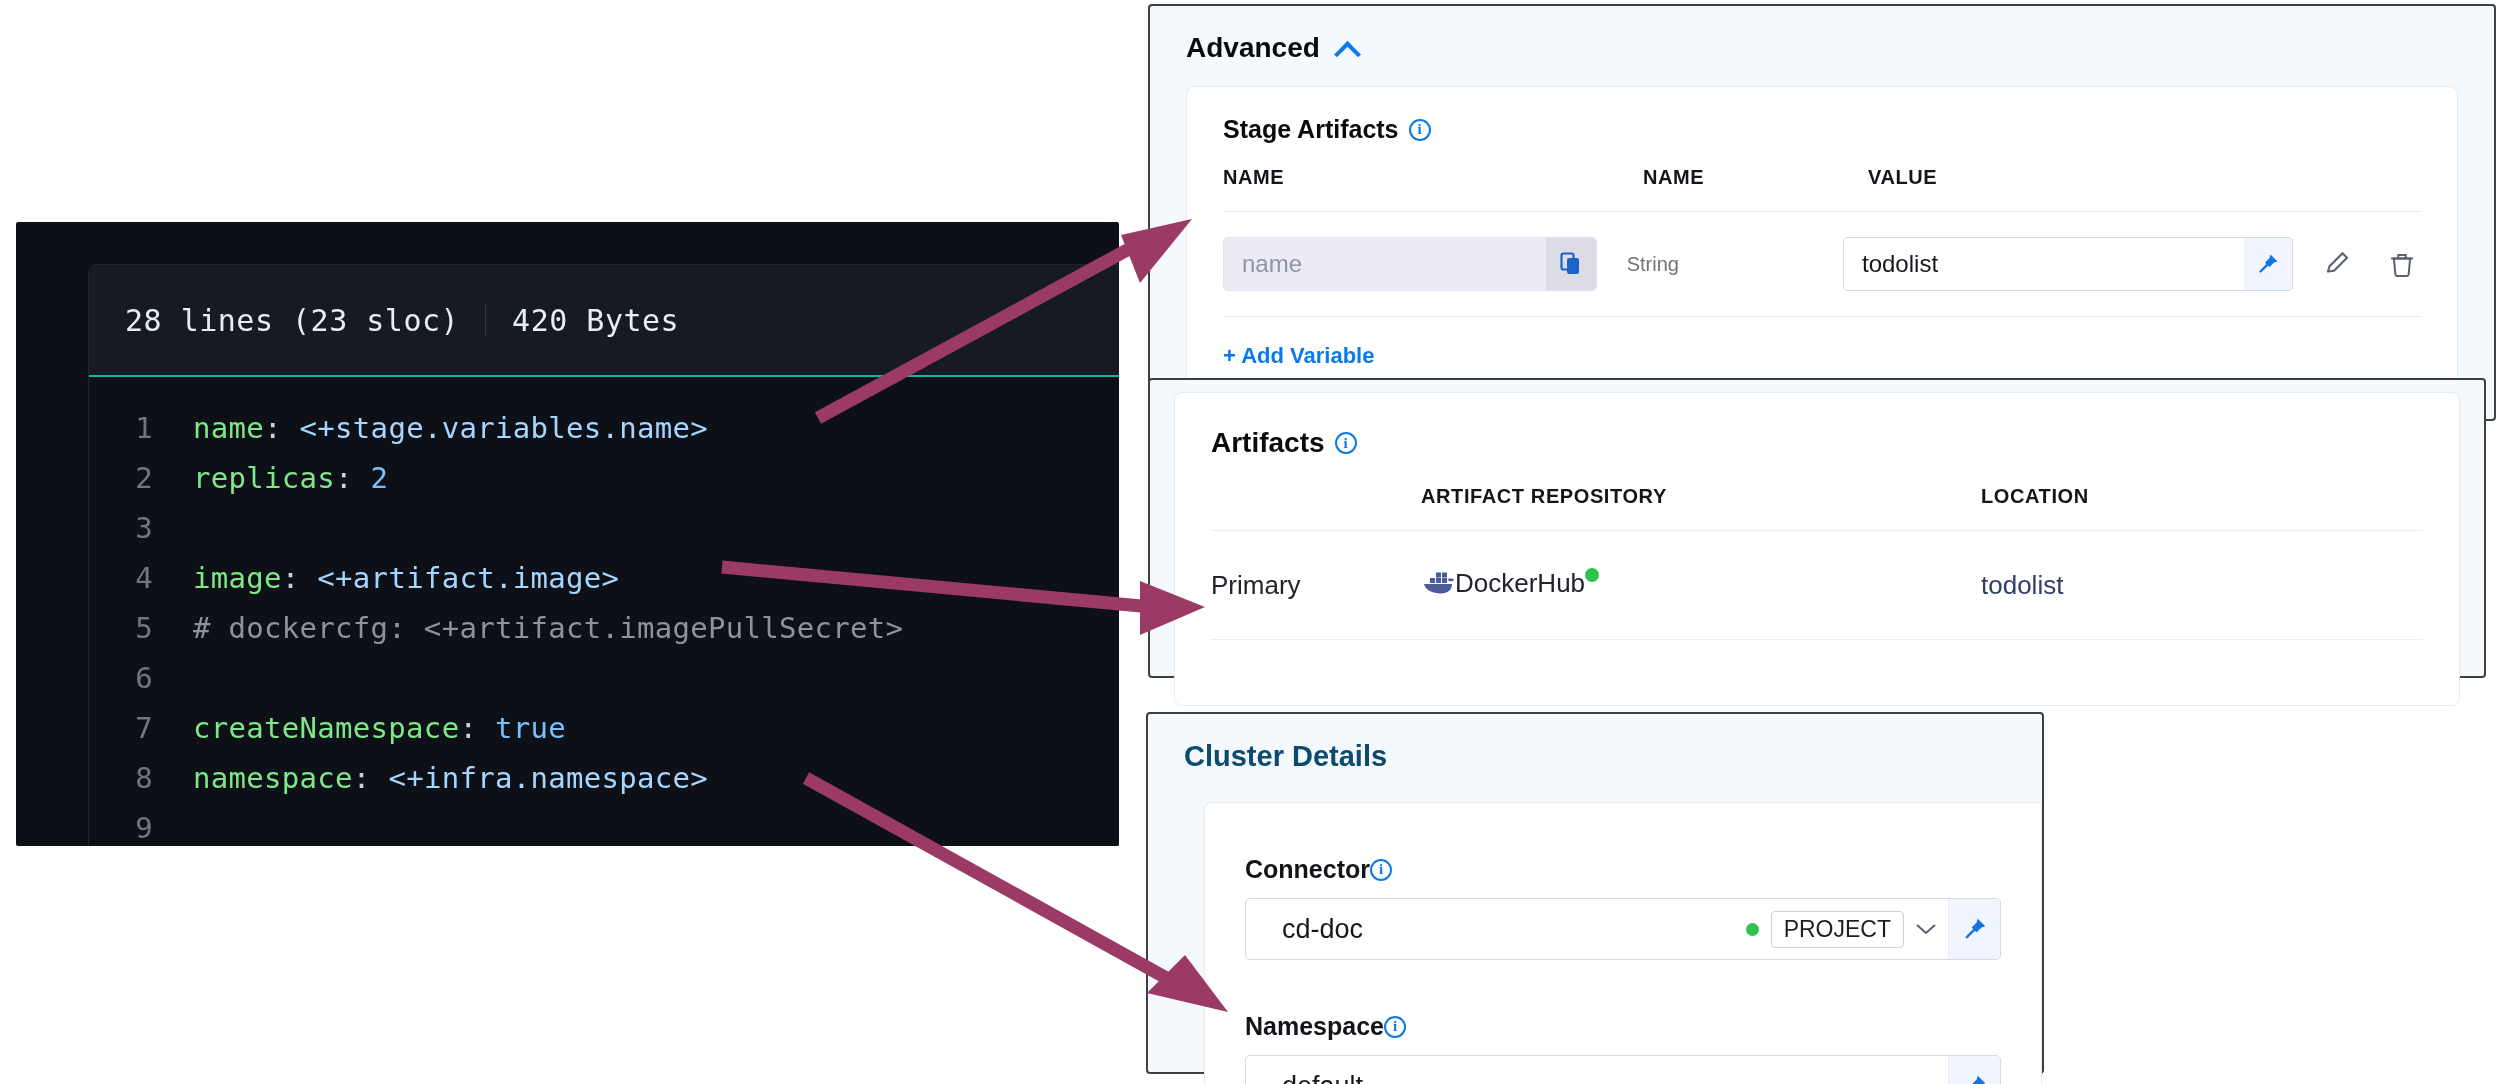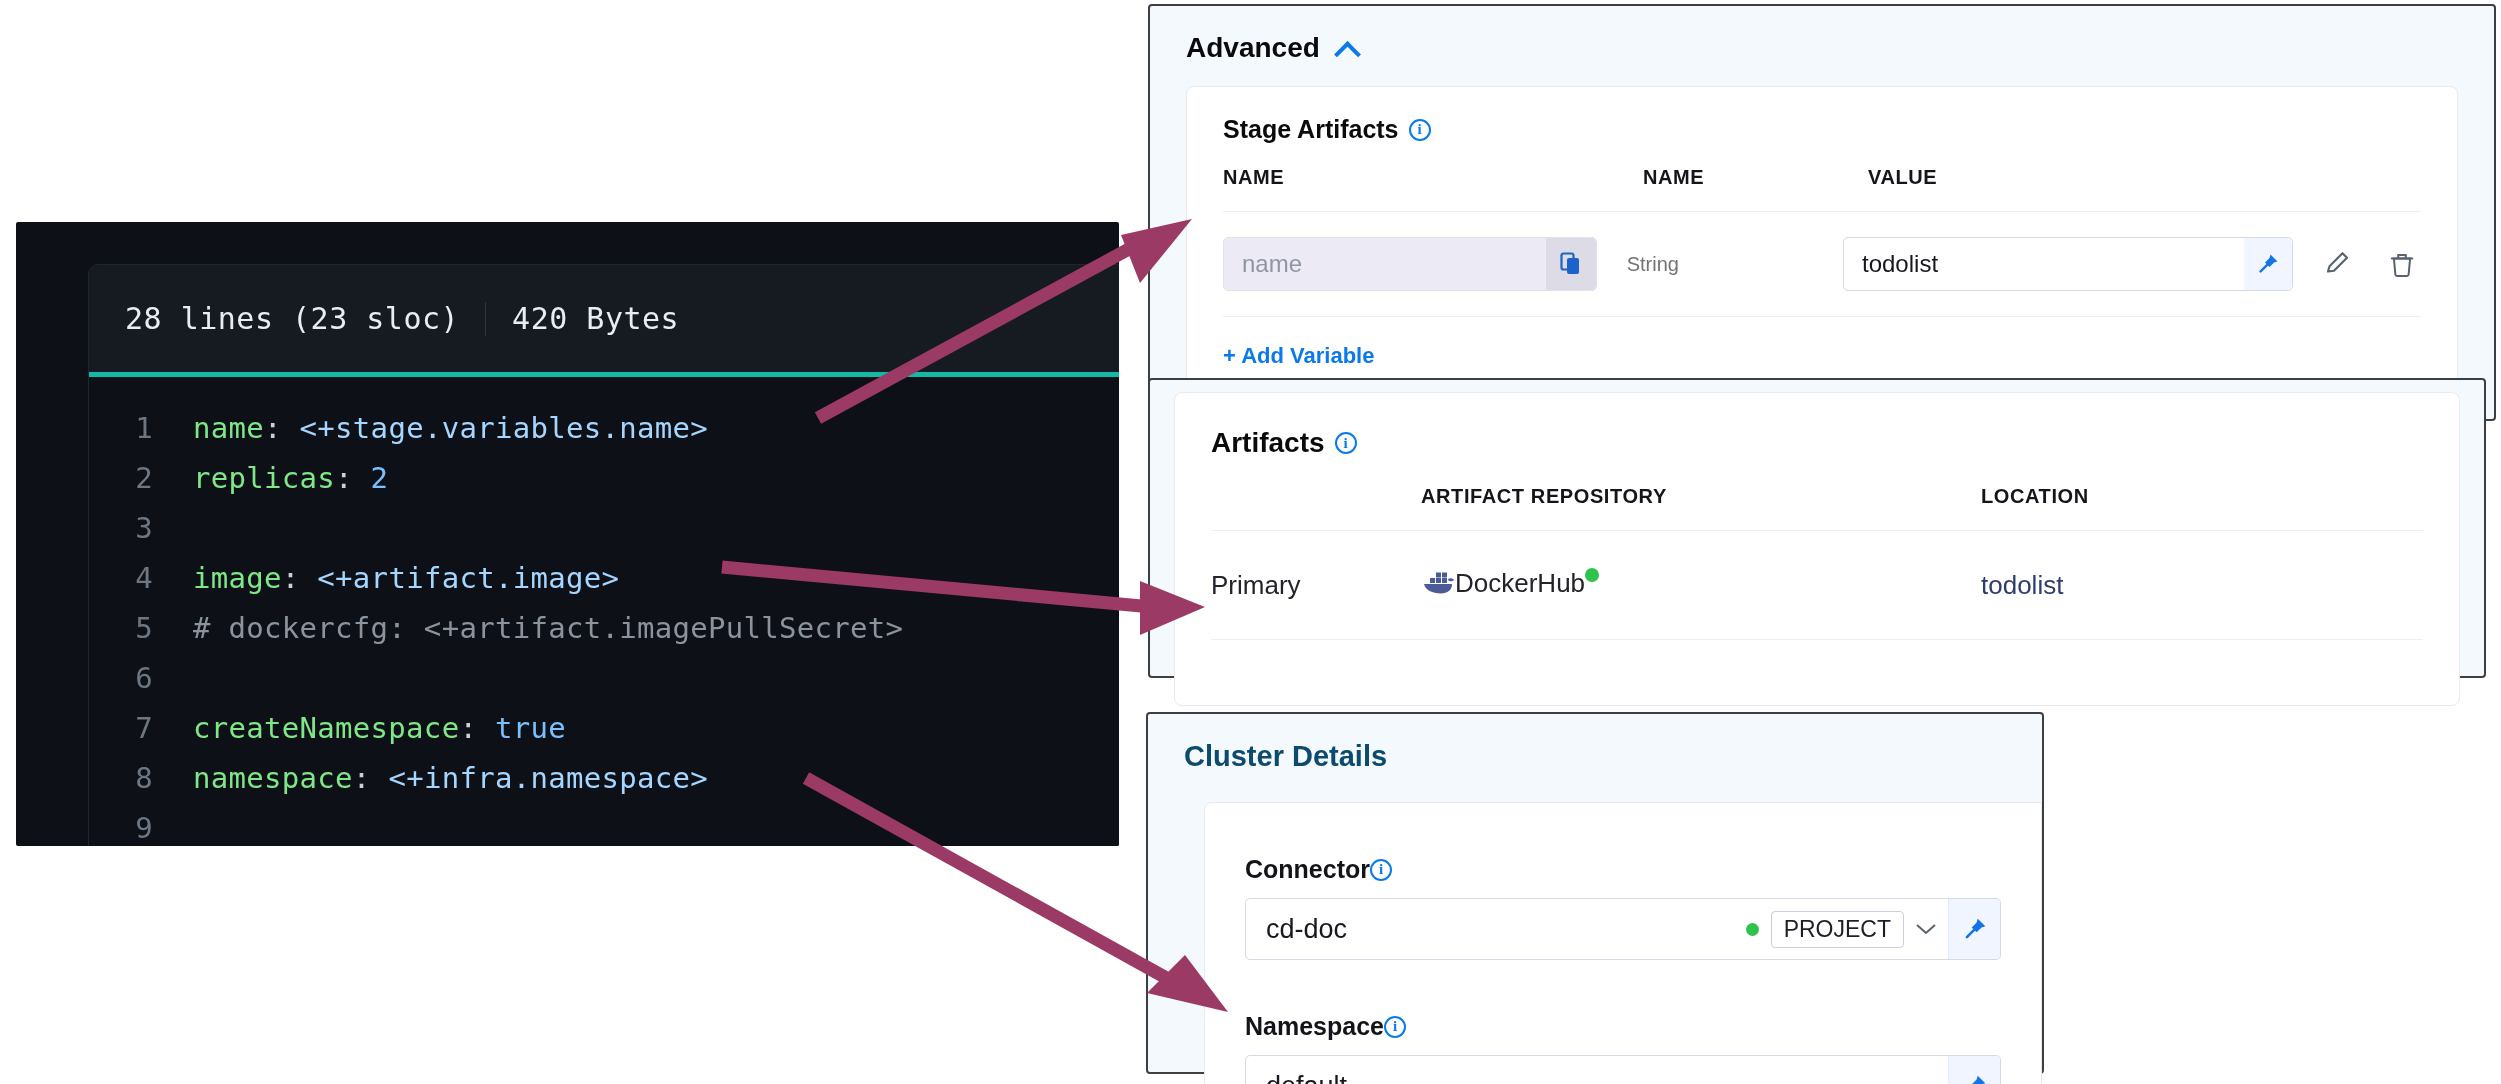--- a/index.html
+++ b/index.html
@@ -25,21 +25,21 @@
     left: 72px; top: 42px;
     right: -40px; bottom: -40px;
     background: #0d1117;
     border: 1px solid #21262d;
     border-radius: 10px;
     overflow: hidden;
   }
   .code-head {
     height: 112px;
     background: #161b22;
-    border-bottom: 5px solid #14b8a6;
+    border-bottom: 2px solid #14b8a6;
     display: flex; align-items: center;
     padding-left: 36px;
     font-family: "DejaVu Sans Mono", monospace;
     font-size: 30px;
     color: #e6edf3;
     letter-spacing: .5px;
   }
   .code-head .sep {
     display: inline-block;
     width: 1px; height: 34px;
@@ -196,21 +196,21 @@
   .field-block { padding: 0 40px; }
   .field-label {
     display: flex; align-items: center; 
     font-size: 25px; font-weight: bold; color: #131419;
     margin: 52px 0 14px 0;
   }
   .sel-field {
     height: 62px; background: #fff;
     border: 1px solid #d4d9e3; border-radius: 5px;
     display: flex; align-items: center;
-    font-size: 27px; color: #17181f; padding-left: 20px;
+    font-size: 27px; color: #17181f; padding-left: 36px;
     position: relative;
   }
   .sel-right {
     position: absolute; right: 0; top: 0; bottom: 0;
     display: flex; align-items: center;
   }
   .scope-dot { width: 13px; height: 13px; border-radius: 50%; background: #2fc24d; margin-right: 12px; }
   .scope-tag {
     border: 1px solid #c9cfdb; border-radius: 4px;
     padding: 4px 12px; font-size: 23px; color: #1d1e26; font-weight: normal;

